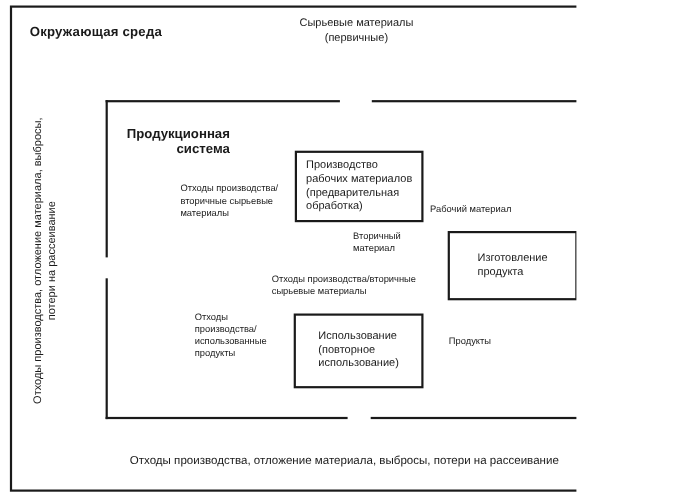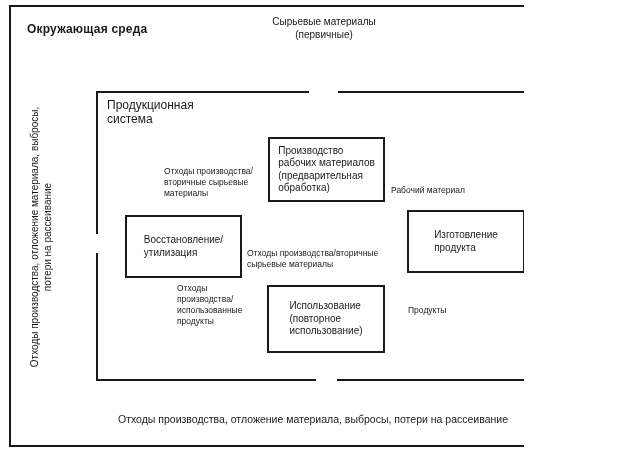--- a/index.html
+++ b/index.html
@@ -3,21 +3,21 @@
 <meta charset="utf-8">
 <style>
   * { margin:0; padding:0; box-sizing:border-box; }
   html,body { background:#fff; }
   body { font-family:"Liberation Sans", sans-serif; }
   .page { position:relative; width:524px; height:456px; background:var(--paper,#fff); color:var(--ink,#1a1a1a); overflow:hidden; }
   .frame { position:absolute; left:9px; top:5px; width:608px; height:442px; border:2px solid var(--ink,#1a1a1a); background:var(--paper,#fff); }
   .env-title { position:absolute; left:27px; top:22px; font-size:12px; font-weight:bold; letter-spacing:.2px; white-space:pre-line; }
   .raw-label { position:absolute; left:244px; top:15px; width:160px; text-align:center; font-size:10px; line-height:1.3; white-space:pre-line; }
   .seg { position:absolute; background:var(--ink,#1a1a1a); }
-  .sys-title { position:absolute; left:107px; top:98px; width:102px; text-align:left; font-size:12px; font-weight:normal; line-height:1.2; white-space:pre-line; }
+  .sys-title { position:absolute; left:107px; top:114px; width:102px; text-align:right; font-size:12px; font-weight:bold; line-height:1.2; white-space:pre-line; }
   .pbox { position:absolute; border:2px solid var(--ink,#1a1a1a); background:var(--paper,#fff);
           display:flex; align-items:center; justify-content:center; text-align:left;
           font-size:10px; line-height:1.25; white-space:pre-line; }
   .flow { position:absolute; font-size:8.5px; line-height:1.3; text-align:left; white-space:pre-line; }
   .vtext { position:absolute; width:300px; height:28px; text-align:center; font-size:10px; line-height:1.3;
            white-space:pre-line; transform:rotate(-90deg); }
   .bottom-caption { position:absolute; left:40px; top:413px; width:546px; text-align:center; font-size:10.5px; white-space:pre-line; }
 </style>
 </head>
 <body>
@@ -42,36 +42,36 @@
   <div class="seg" style="left:337px;top:379px;width:200px;height:2px"></div>
 
   <div class="sys-title">Продукционная
 система</div>
 
   <div class="pbox" style="left:268px;top:137px;width:117px;height:65px">Производство
 рабочих материалов
 (предварительная
 обработка)</div>
 
-  <div class="pbox" style="left:125px;top:215px;width:117px;height:63px">Восстановление/
-утилизация</div>
 
   <div class="pbox" style="left:407px;top:210px;width:118px;height:63px">Изготовление
 продукта</div>
 
   <div class="pbox" style="left:267px;top:285px;width:118px;height:68px">Использование
 (повторное
 использование)</div>
 
   <div class="flow" style="left:164px;top:166px;width:110px">Отходы производства/
 вторичные сырьевые
 материалы</div>
 
   <div class="flow" style="left:391px;top:185px;width:86px">Рабочий материал</div>
 
+  <div class="flow" style="left:321px;top:209px;width:70px">Вторичный
+материал</div>
 
   <div class="flow" style="left:247px;top:248px;width:160px">Отходы производства/вторичные
 сырьевые материалы</div>
 
   <div class="flow" style="left:177px;top:283px;width:80px">Отходы
 производства/
 использованные
 продукты</div>
 
   <div class="flow" style="left:408px;top:305px;width:60px">Продукты</div>

